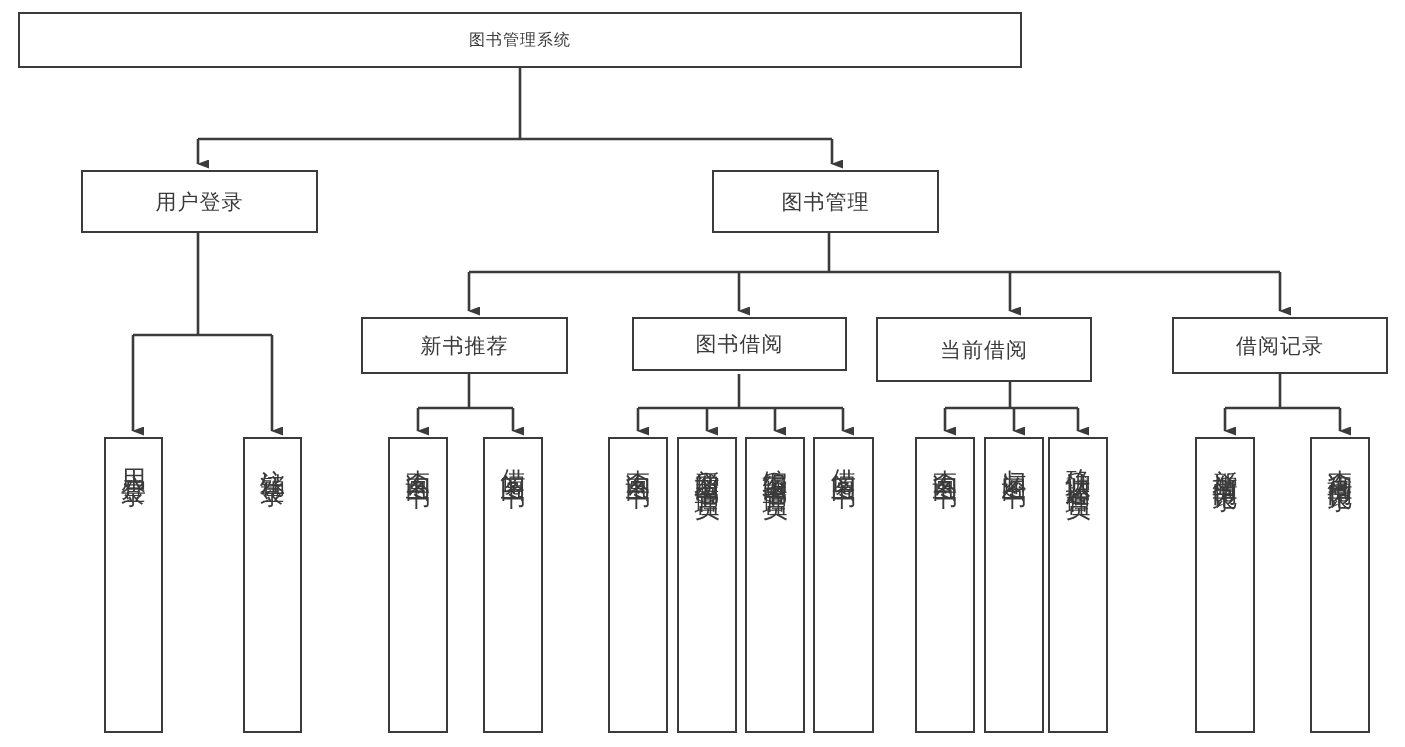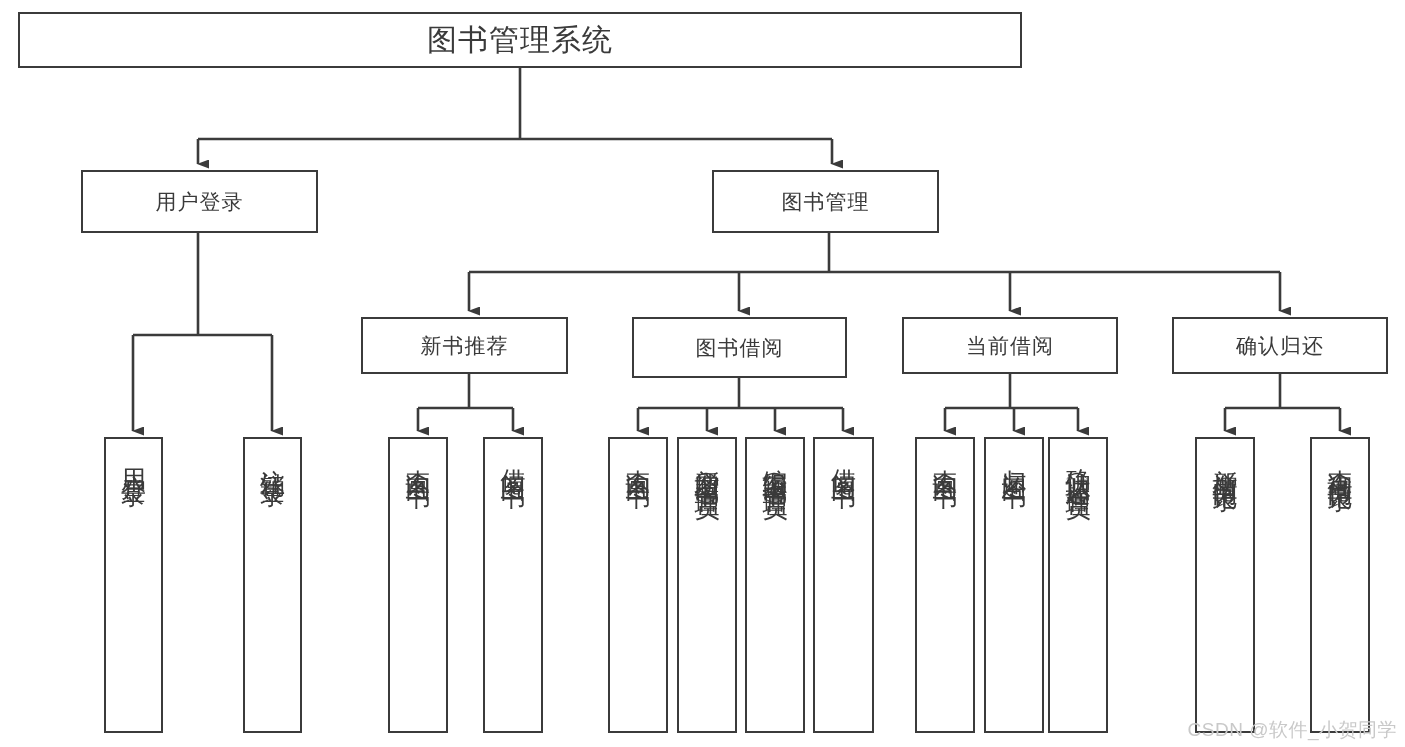--- a/index.html
+++ b/index.html
@@ -8,21 +8,21 @@
   #canvas{position:relative;width:1405px;height:747px;background:#fff;overflow:hidden;}
   #edges{position:absolute;left:0;top:0;width:1405px;height:747px;pointer-events:none;}
 
   .node{position:absolute;box-sizing:border-box;background:#ffffff;
         border:2px solid #3b3b3b;display:flex;align-items:center;justify-content:center;
         color:#3a3a3a;}
   .node .lbl{display:block;text-align:center;line-height:1.12;white-space:pre;}
 
   
   .h .lbl{font-size:21px;letter-spacing:1px;}
-  .root .lbl{font-size:30px;letter-spacing:1px;}
+  .root .lbl{font-size:16px;letter-spacing:1px;}
 
   
   .v{align-items:flex-start;justify-content:center;padding-top:10px;}
   .v .lbl{
     writing-mode:vertical-rl;
     text-orientation:upright;
     -webkit-writing-mode:vertical-rl;
     font-size:25px;
     line-height:1;
     letter-spacing:5px;
@@ -95,28 +95,28 @@
   <div class="node h" style="left:81px;top:170px;width:237px;height:63px;">
     <span class="lbl">用户登录</span>
   </div>
   <div class="node h" style="left:712px;top:170px;width:227px;height:63px;">
     <span class="lbl">图书管理</span>
   </div>
 
   <div class="node h" style="left:361px;top:317px;width:207px;height:57px;">
     <span class="lbl">新书推荐</span>
   </div>
-  <div class="node h" style="left:632px;top:317px;width:215px;height:61px;">
+  <div class="node h" style="left:632px;top:317px;width:215px;height:54px;">
     <span class="lbl">图书借阅</span>
   </div>
-  <div class="node h" style="left:902px;top:317px;width:216px;height:57px;">
+  <div class="node h" style="left:876px;top:317px;width:216px;height:65px;">
     <span class="lbl">当前借阅</span>
   </div>
   <div class="node h" style="left:1172px;top:317px;width:216px;height:57px;">
-    <span class="lbl">确认归还</span>
+    <span class="lbl">借阅记录</span>
   </div>
 
   <div class="node v" style="left:104px;top:437px;width:59px;height:296px;">
     <span class="lbl">用户登录</span>
   </div>
   <div class="node v" style="left:243px;top:437px;width:59px;height:296px;">
     <span class="lbl">注销登录</span>
   </div>
 
   <div class="node v" style="left:388px;top:437px;width:60px;height:296px;">
@@ -149,14 +149,13 @@
     <span class="lbl">确认归还（管理员）</span>
   </div>
 
   <div class="node v tall" style="left:1195px;top:437px;width:60px;height:296px;">
     <span class="lbl">新增借阅记录</span>
   </div>
   <div class="node v tall" style="left:1310px;top:437px;width:60px;height:296px;">
     <span class="lbl">查询借阅记录</span>
   </div>
 
-  <div class="watermark">CSDN @软件_小贺同学</div>
 </div>
 
 </body></html>

